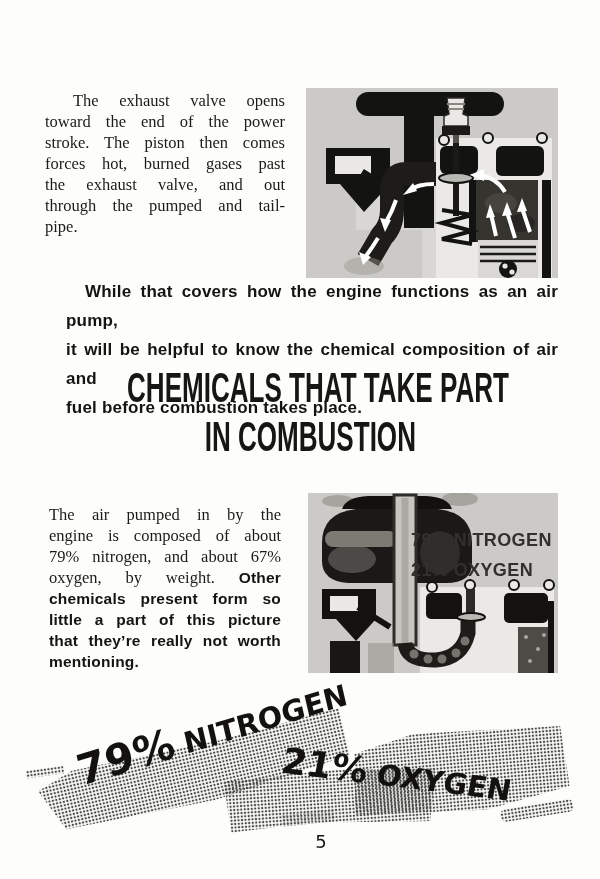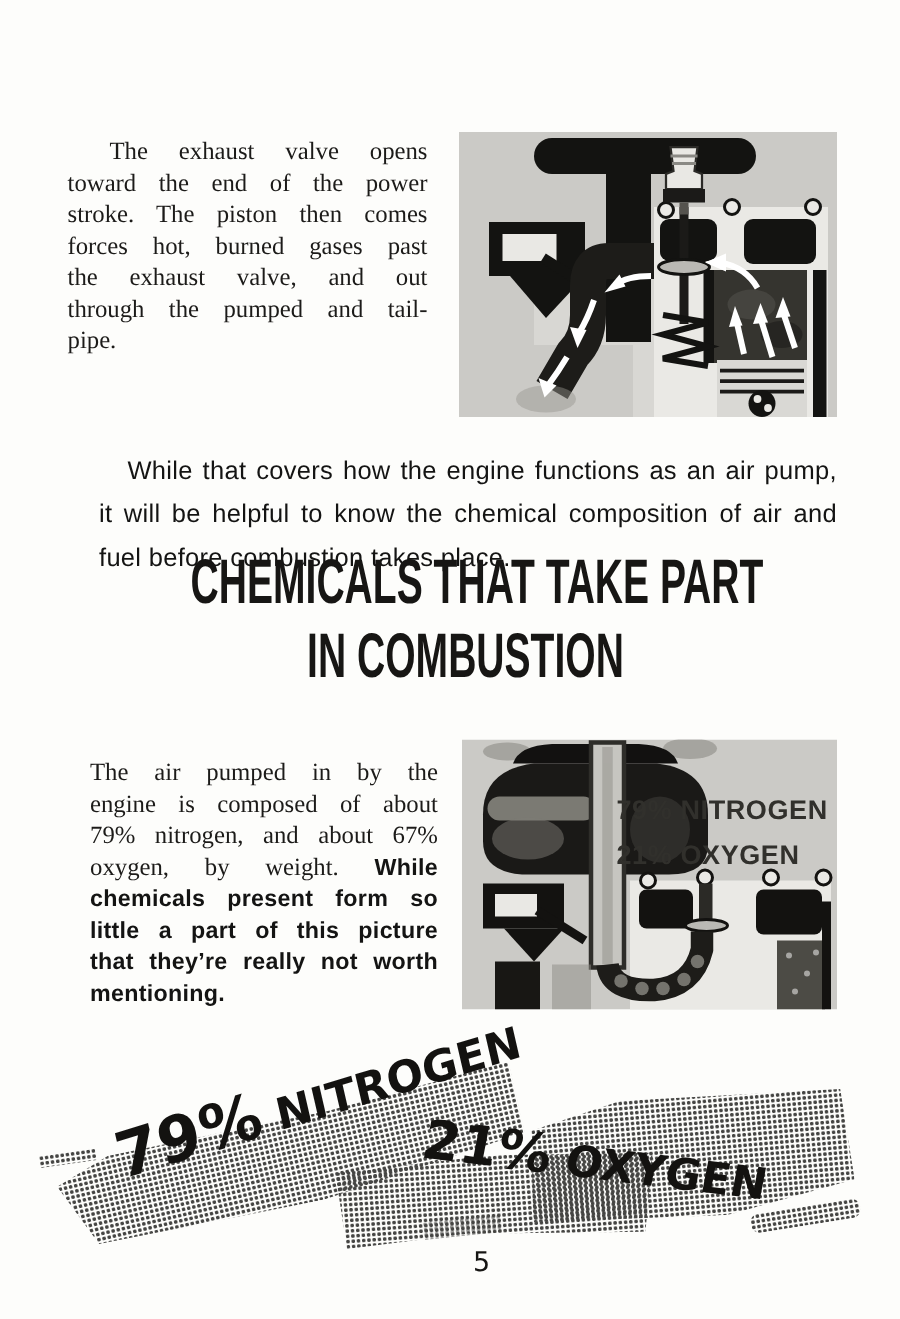--- a/index.html
+++ b/index.html
@@ -10,29 +10,29 @@
   .page{position:relative;width:600px;height:879px;background:var(--paper);
         overflow:hidden;font-family:"Liberation Serif",serif;color:var(--ink);}
   
   .jline{text-align:justify;text-align-last:justify;}
   .lastline{text-align:center;text-align-last:left;}
   .para-exhaust{position:absolute;left:45px;top:90px;width:240px;
         font:16.5px/21px "Liberation Serif",serif;}
   .para-exhaust .indent{text-indent:28px;}
   .ital{font-style:italic;}
   .para-airpump{position:absolute;left:66px;top:277px;width:492px;
-        font-family:"Liberation Sans",sans-serif;font-weight:400;
-        font-size:17px;line-height:29px;color:var(--boldink);letter-spacing:.2px;margin-top:22px;}
+        font-family:"Liberation Sans",sans-serif;font-weight:700;
+        font-size:17px;line-height:29px;color:var(--boldink);letter-spacing:.2px;}
   .para-airpump .indent{text-indent:19px;}
   .heading{position:absolute;left:10px;top:365px;width:600px;text-align:center;
         line-height:45px;color:#171614;}
   .hsqueeze{display:inline-block;transform:scaleX(.62);transform-origin:50% 50%;
         font-family:"Liberation Sans",sans-serif;font-weight:700;font-size:42px;
         white-space:nowrap;letter-spacing:0;}
-  .para-air{position:absolute;left:60px;top:504px;width:232px;
+  .para-air{position:absolute;left:49px;top:504px;width:232px;
         font:16.5px/21px "Liberation Serif",serif;}
   .bsans{font-family:"Liberation Sans",sans-serif;font-weight:700;
         font-size:15.5px;color:var(--boldink);letter-spacing:.2px;}
   
   .figwrap{position:absolute;}
   .fig1{left:306px;top:88px;width:252px;height:190px;}
   .fig2{left:308px;top:493px;width:250px;height:180px;}
   .figlabel{position:absolute;font-family:"Liberation Sans",sans-serif;
         font-weight:700;font-size:18px;line-height:1;color:var(--labelink);
         letter-spacing:.4px;white-space:nowrap;}
@@ -155,21 +155,21 @@
 
   <h1 class="heading" style="margin:0;font-weight:700;">
     <div><span class="hsqueeze">CHEMICALS THAT TAKE PART</span></div>
     <div><span class="hsqueeze">IN COMBUSTION</span></div>
   </h1>
 
   <section class="para-air">
     <div class="jline"><span>The air pumped in by the</span></div>
     <div class="jline"><span>engine is composed of about</span></div>
     <div class="jline"><span>79% nitrogen, and about 67%</span></div>
-    <div class="jline"><span>oxygen, by weight. </span><span class="bsans">While</span></div>
+    <div class="jline"><span>oxygen, by weight. </span><span class="bsans">Other</span></div>
     <div class="jline bsans"><span>chemicals present form so</span></div>
     <div class="jline bsans"><span>little a part of this picture</span></div>
     <div class="jline bsans"><span>that they’re really not worth</span></div>
     <div class="lastline bsans"><span>mentioning.</span></div>
   </section>
 
   <div class="figwrap fig2">
     <svg width="250" height="180" viewBox="0 0 250 180">
       <rect width="250" height="180" fill="#cbcac6"></rect>
       <ellipse cx="30" cy="8" rx="16" ry="6" fill="#77766f" opacity=".45"></ellipse>

